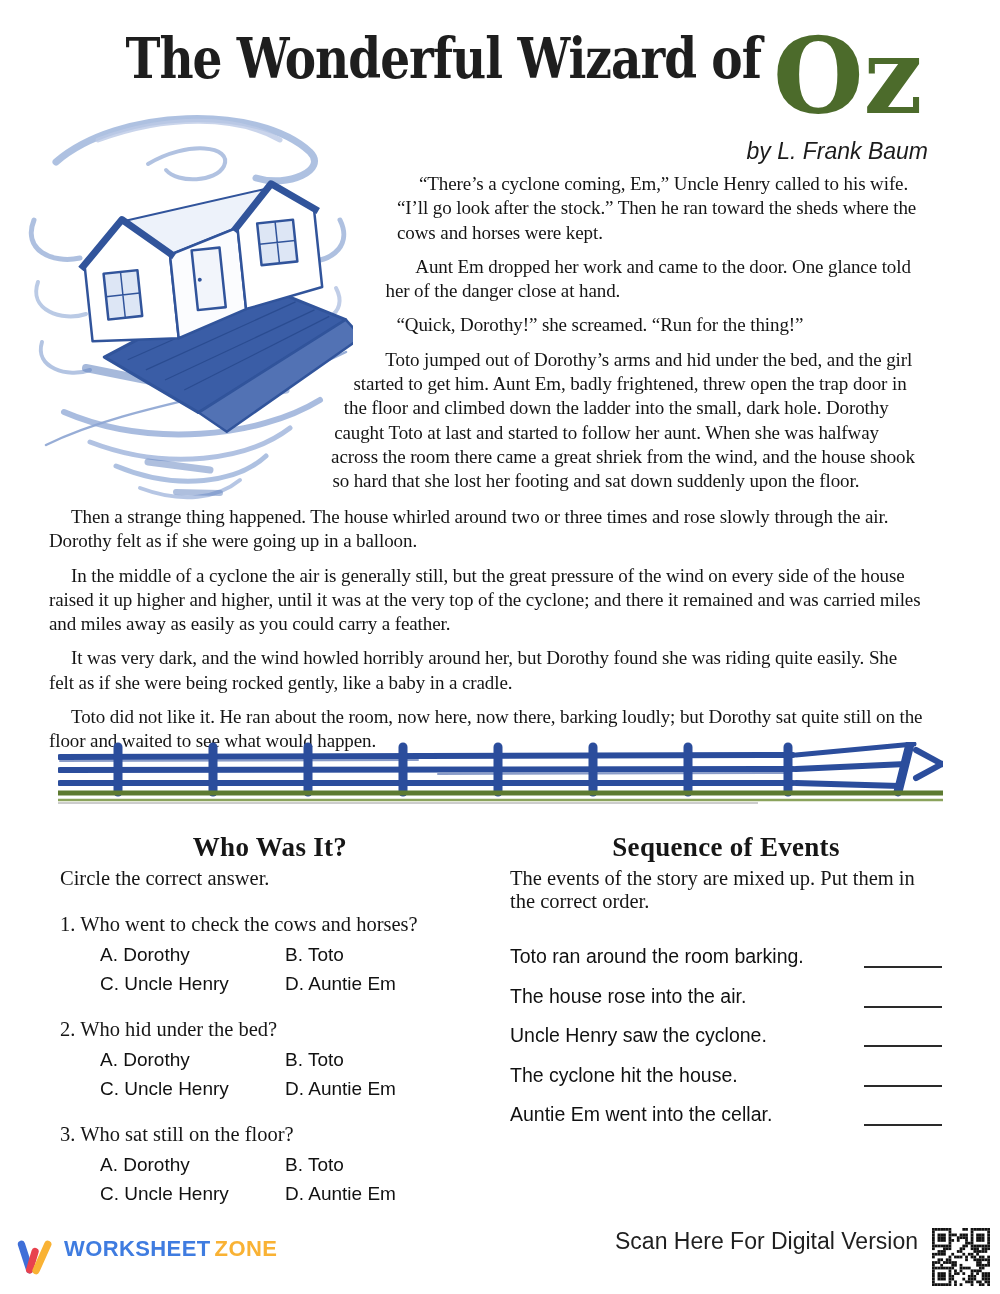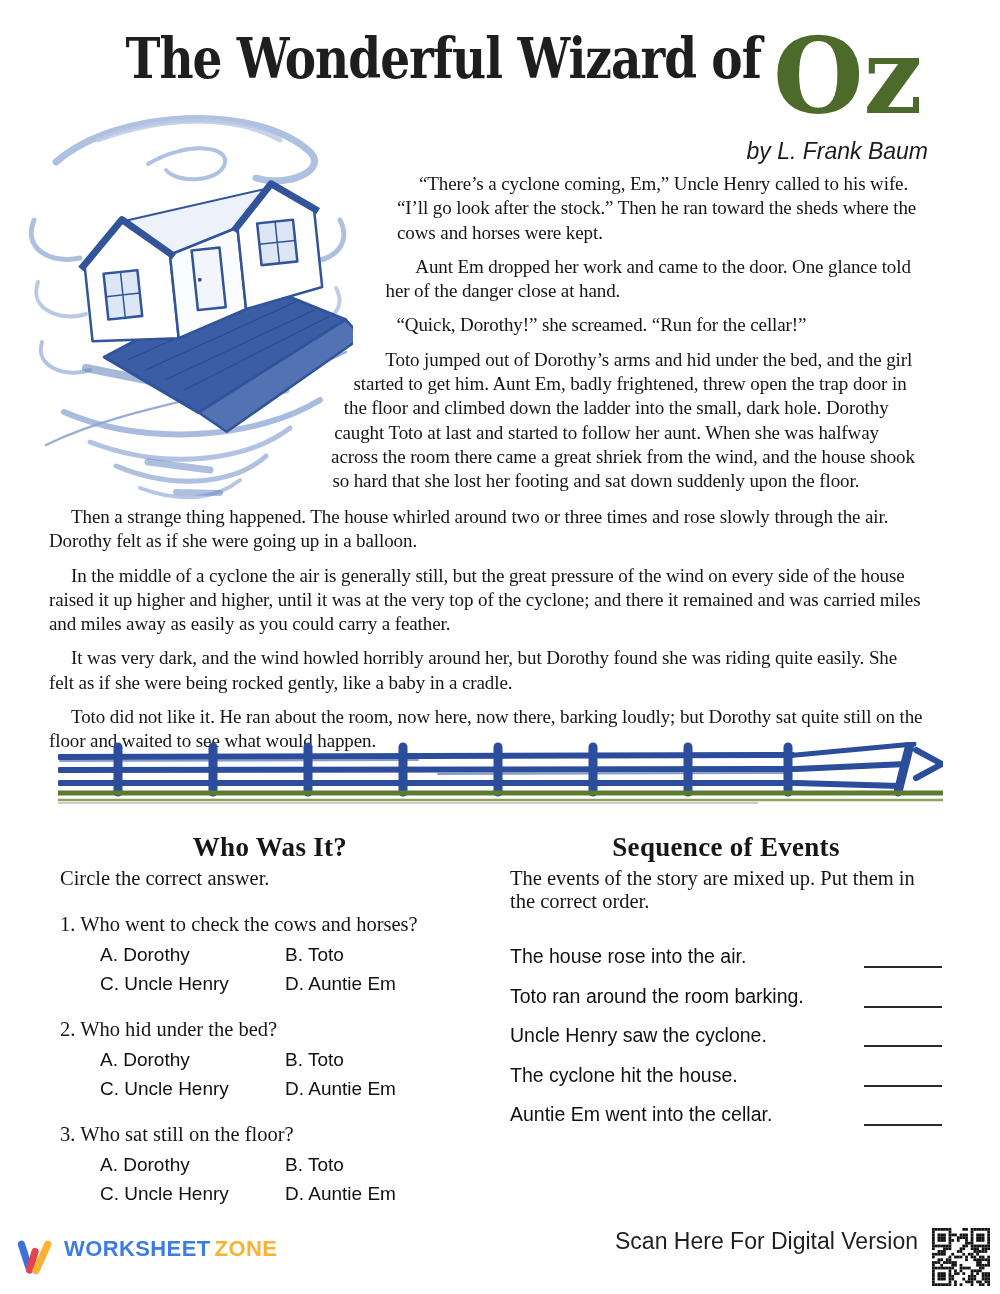--- a/index.html
+++ b/index.html
@@ -114,21 +114,21 @@
         <rect x="170" y="148" width="28" height="60" fill="#f2f5fb" stroke-width="2.5"></rect>
         <circle cx="175" cy="178" r="2" fill="#31549b" stroke="none"></circle>
       </g>
     </svg>
   </div>
 
   <div class="story">
     <div class="float-shape"></div>
     <p>“There’s a cyclone coming, Em,” Uncle Henry called to his wife. “I’ll go look after the stock.” Then he ran toward the sheds where the cows and horses were kept.</p>
     <p>Aunt Em dropped her work and came to the door. One glance told her of the danger close at hand.</p>
-    <p>“Quick, Dorothy!” she screamed. “Run for the cellar!”</p>
+    <p>“Quick, Dorothy!” she screamed. “Run for the thing!”</p>
     <p>Toto jumped out of Dorothy’s arms and hid under the bed, and the girl started to get him. Aunt Em, badly frightened, threw open the trap door in the floor and climbed down the ladder into the small, dark hole. Dorothy caught Toto at last and started to follow her aunt. When she was halfway across the room there came a great shriek from the wind, and the house shook so hard that she lost her footing and sat down suddenly upon the floor.</p>
     <p class="full">Then a strange thing happened. The house whirled around two or three times and rose slowly through the air. Dorothy felt as if she were going up in a balloon.</p>
     <p class="full">In the middle of a cyclone the air is generally still, but the great pressure of the wind on every side of the house raised it up higher and higher, until it was at the very top of the cyclone; and there it remained and was carried miles and miles away as easily as you could carry a feather.</p>
     <p class="full">It was very dark, and the wind howled horribly around her, but Dorothy found she was riding quite easily. She felt as if she were being rocked gently, like a baby in a cradle.</p>
     <p class="full">Toto did not like it. He ran about the room, now here, now there, barking loudly; but Dorothy sat quite still on the floor and waited to see what would happen.</p>
   </div>
 
   <div class="fence">
     <svg viewBox="0 0 885 62" width="885" height="62">
       <g stroke="#2b4d9c" stroke-linecap="round">
@@ -196,25 +196,25 @@
         </div>
       </div>
     </section>
 
     <section class="col-right">
       <h2>Sequence of Events</h2>
       <div class="instruction">The events of the story are mixed up. Put them in the correct order.</div>
 
       <div class="seq-list">
         <div class="seq-row">
+          <span>Toto ran around the room barking.</span>
+          <span class="seq-blank"></span>
+        </div>
+        <div class="seq-row">
           <span>The house rose into the air.</span>
-          <span class="seq-blank"></span>
-        </div>
-        <div class="seq-row">
-          <span>Toto ran around the room barking.</span>
           <span class="seq-blank"></span>
         </div>
         <div class="seq-row">
           <span>Uncle Henry saw the cyclone.</span>
           <span class="seq-blank"></span>
         </div>
         <div class="seq-row">
           <span>The cyclone hit the house.</span>
           <span class="seq-blank"></span>
         </div>

